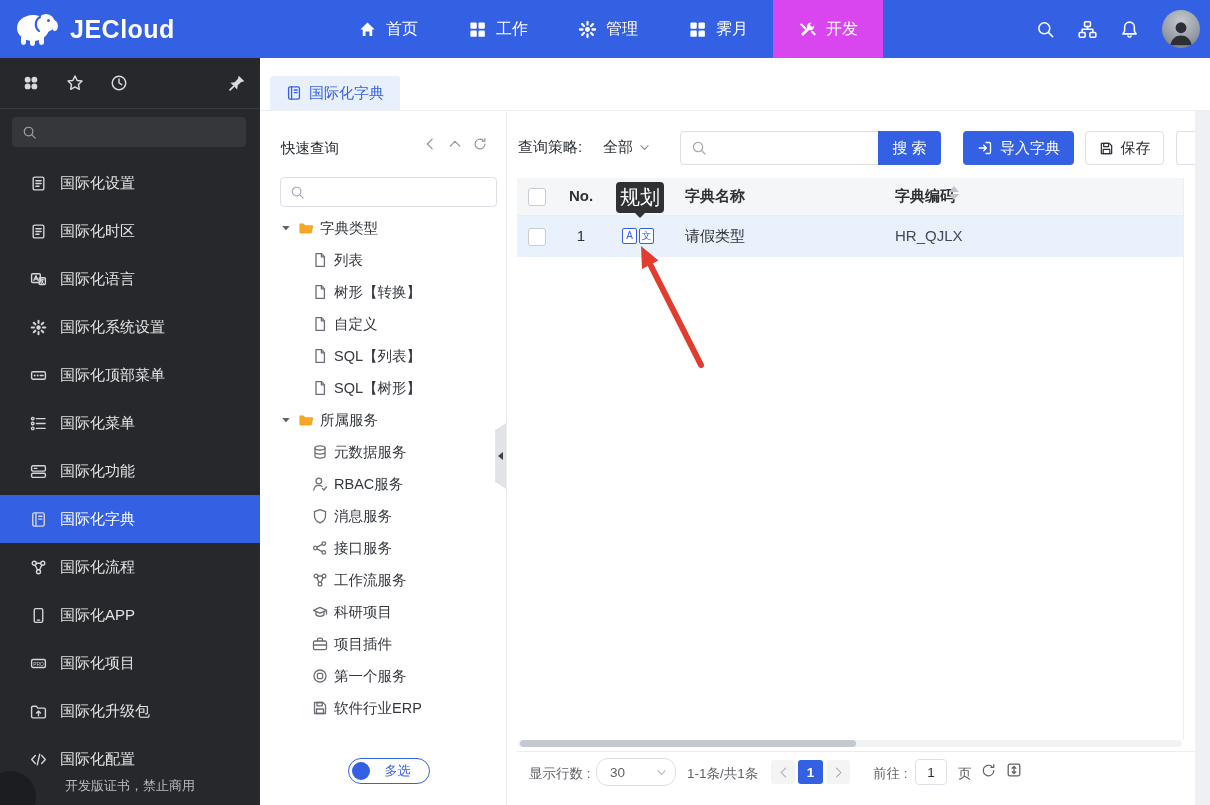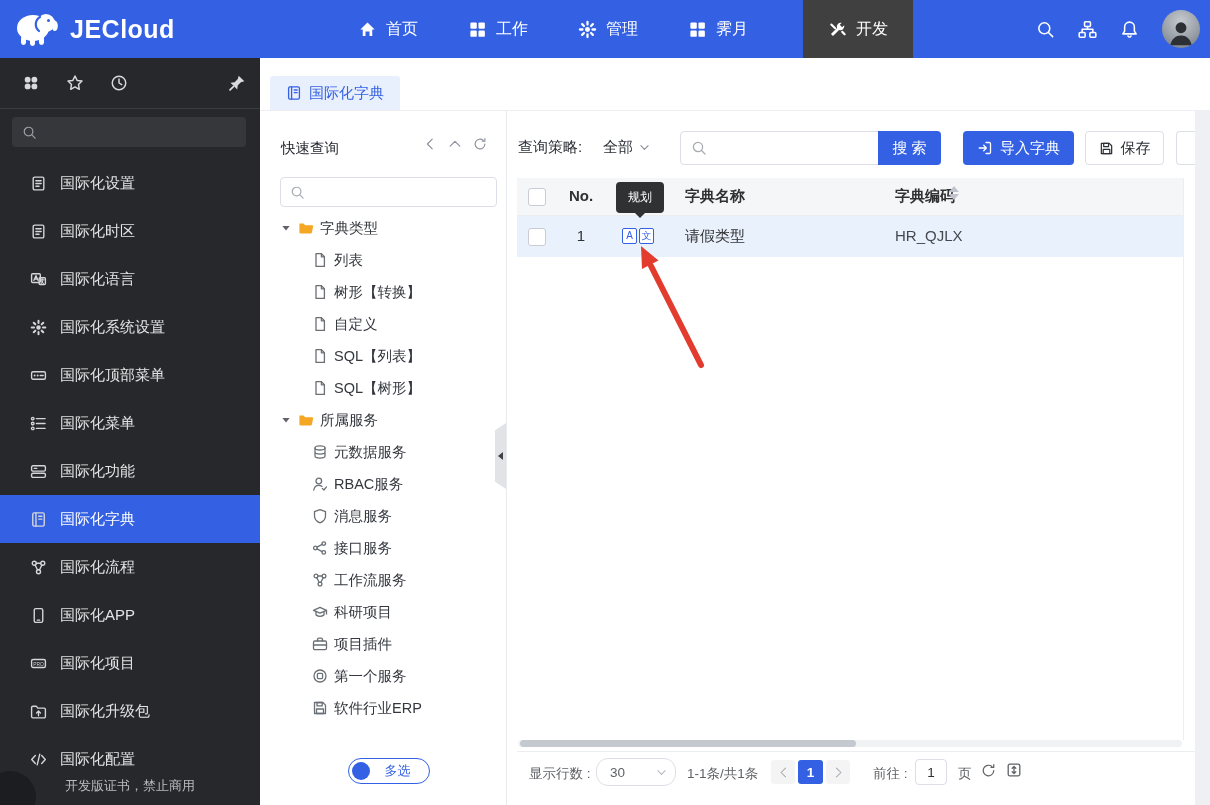--- a/index.html
+++ b/index.html
@@ -9,21 +9,21 @@
     background:#eef0f4;-webkit-font-smoothing:antialiased;
   }
   .icon{display:inline-flex;align-items:center;justify-content:center;line-height:0;}
 
   
   .navbar{position:absolute;left:0;top:0;width:1210px;height:58px;background:#3461e4;color:#fff;z-index:30;}
   .brand{position:absolute;left:12px;top:0;height:58px;display:flex;align-items:center;gap:8px;}
   .brand-title{font-size:25px;font-weight:bold;letter-spacing:.5px;}
   .nav-menu{position:absolute;left:333px;top:0;height:58px;display:flex;}
   .nav-item{width:110px;height:58px;display:flex;align-items:center;justify-content:center;gap:9px;font-size:16px;cursor:pointer;}
-  .nav-item.active{background:#404040;margin-left:30px;}
+  .nav-item.active{background:#d946ef;}
   .nav-right{position:absolute;right:10px;top:0;height:58px;display:flex;align-items:center;gap:23px;}
   .nav-right .icon{color:#fff;cursor:pointer;}
   .avatar{width:38px;height:38px;border-radius:50%;overflow:hidden;background:radial-gradient(circle at 50% 30%,#c6cad0 0%,#9aa0a8 55%,#70757d 100%);display:flex;align-items:flex-end;justify-content:center;cursor:pointer;}
   .avatar .icon{color:#2c2f34;}
 
   
   .sidebar{position:absolute;left:0;top:58px;width:260px;height:747px;background:#26282b;z-index:20;}
   .side-top{position:absolute;left:0;top:0;width:260px;height:50px;border-bottom:1px solid #393c40;display:flex;align-items:center;}
   .side-top .icon{color:#d8dadd;cursor:pointer;}
   .st-grid{position:absolute;left:22px;}
@@ -94,21 +94,21 @@
   .col-code{position:absolute;left:378px;}
   .tbl-header .col-no,.tbl-header .col-i18n,.tbl-header .col-name,.tbl-header .col-code{top:9px;}
   .tbl-row .col-no,.tbl-row .col-name,.tbl-row .col-code{top:11px;}
   .tbl-row .col-code{color:#45494e;}
   .sorter{position:absolute;left:432px;top:8px;display:flex;flex-direction:column;gap:2px;cursor:pointer;}
   .sorter .up{width:0;height:0;border-left:5px solid transparent;border-right:5px solid transparent;border-bottom:6px solid #c0c4cc;}
   .sorter .down{width:0;height:0;border-left:5px solid transparent;border-right:5px solid transparent;border-top:6px solid #c0c4cc;}
   .lang-badge{position:absolute;left:105px;top:12px;display:flex;cursor:pointer;}
   .lang-badge span{display:block;width:13px;height:14px;border:1px solid #3461e4;color:#3461e4;font-size:10px;line-height:14px;text-align:center;border-radius:2px;background:#fff;}
   .lang-badge span+span{margin-left:2px;}
-  .tooltip{position:absolute;left:356px;top:72px;width:48px;height:31px;background:#303133;color:#fff;border-radius:4px;display:flex;align-items:center;justify-content:center;font-size:12px;z-index:15;}
+  .tooltip{position:absolute;left:356px;top:72px;width:48px;height:31px;background:#303133;color:#fff;border-radius:4px;display:flex;align-items:center;justify-content:center;font-size:20px;z-index:15;}
   .tooltip:after{content:"";position:absolute;left:50%;bottom:-5px;margin-left:-5px;border-left:5px solid transparent;border-right:5px solid transparent;border-top:5px solid #303133;}
 
   
   .hscroll{position:absolute;left:258px;top:630px;width:664px;height:7px;background:#f1f2f4;border-radius:4px;}
   .hscroll .thumb{position:absolute;left:2px;top:0;width:336px;height:7px;background:#c4c8cf;border-radius:4px;cursor:pointer;}
   .pagination{position:absolute;left:257px;top:641px;width:678px;height:40px;background:#fff;border-top:1px solid #ebedf0;font-size:13.5px;color:#606266;}
   .pg-rows-label{position:absolute;left:12px;top:13px;}
   .pg-select{position:absolute;left:79px;top:6px;width:80px;height:28px;border:1px solid #dcdfe6;border-radius:12px;box-sizing:border-box;cursor:pointer;background:#fff;}
   .pg-select .val{position:absolute;left:13px;top:6px;color:#606266;}
   .pg-select .icon{position:absolute;right:7px;top:7px;color:#b4b7bd;}

